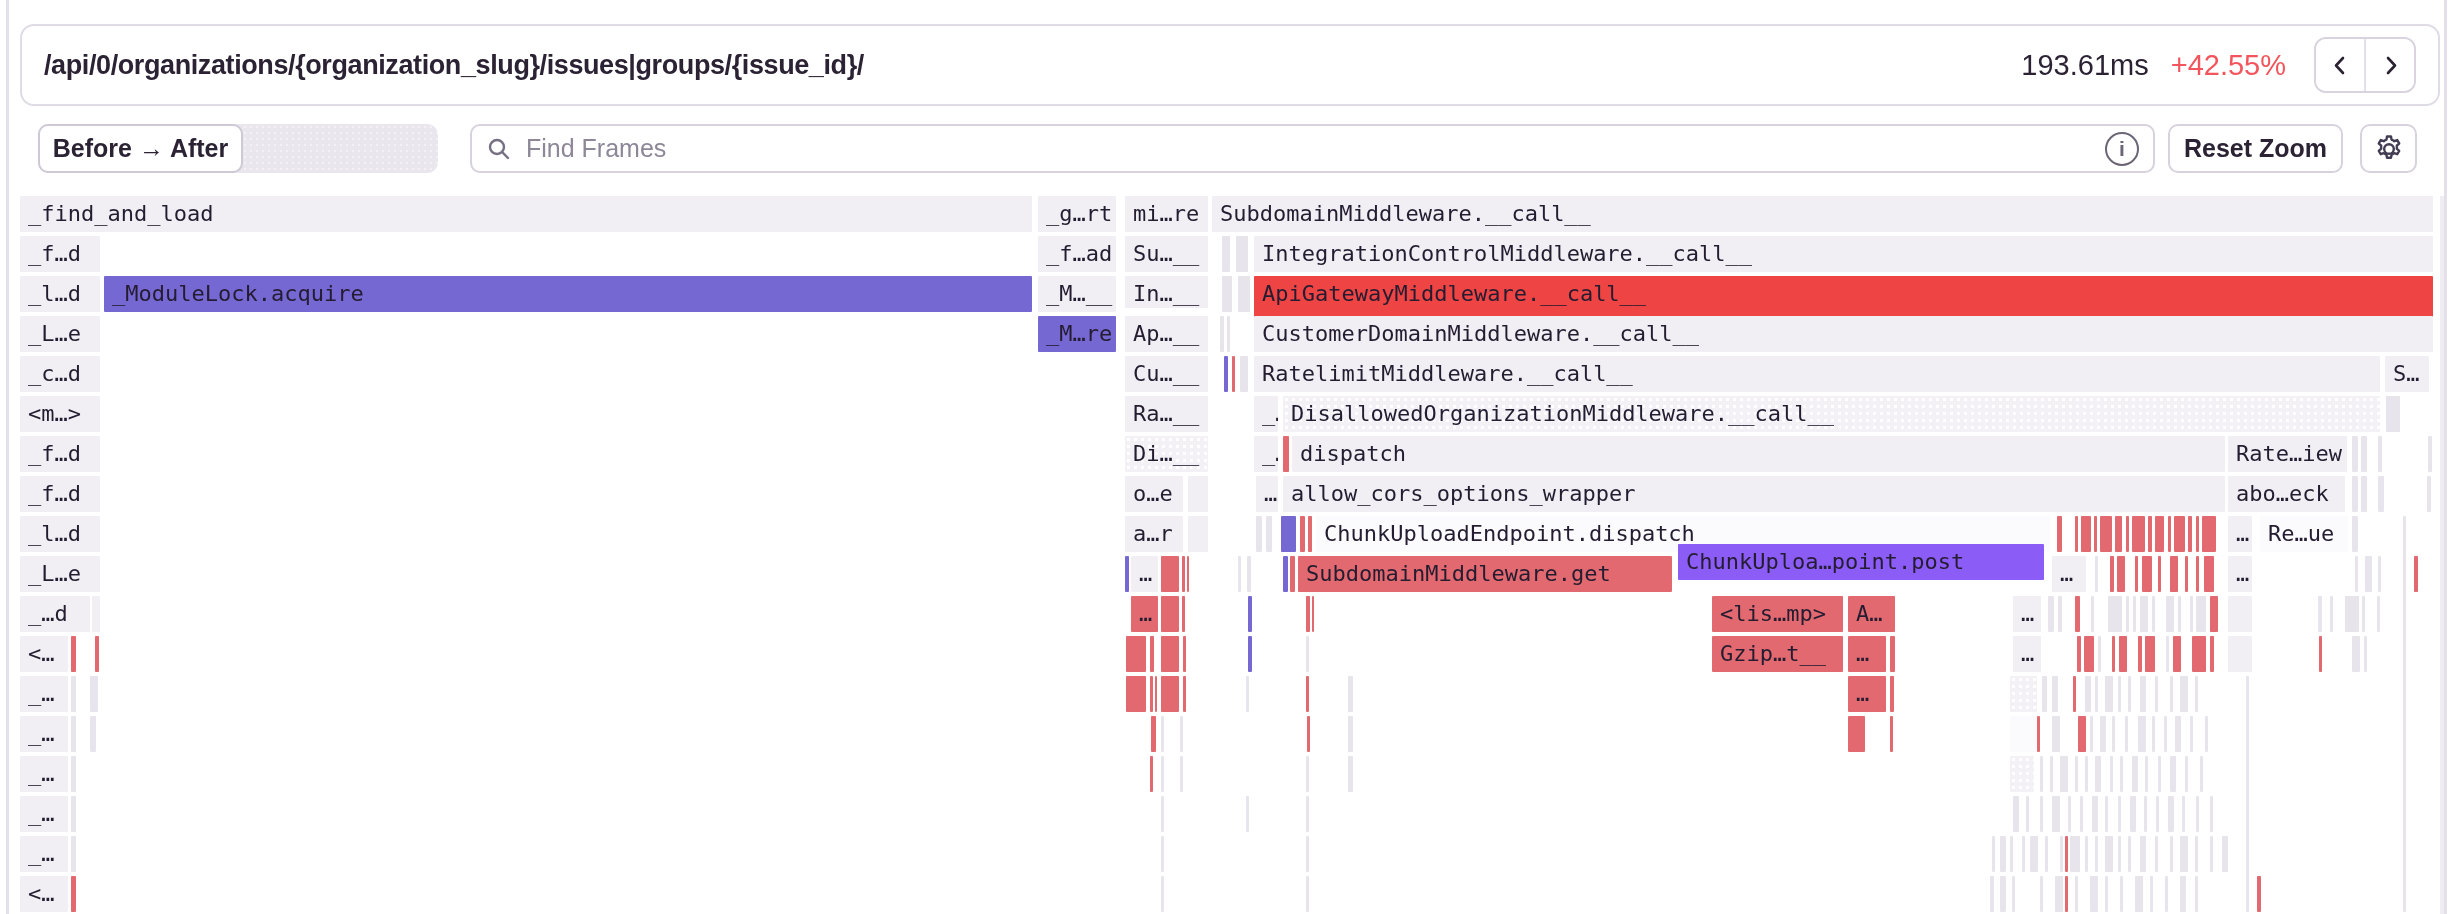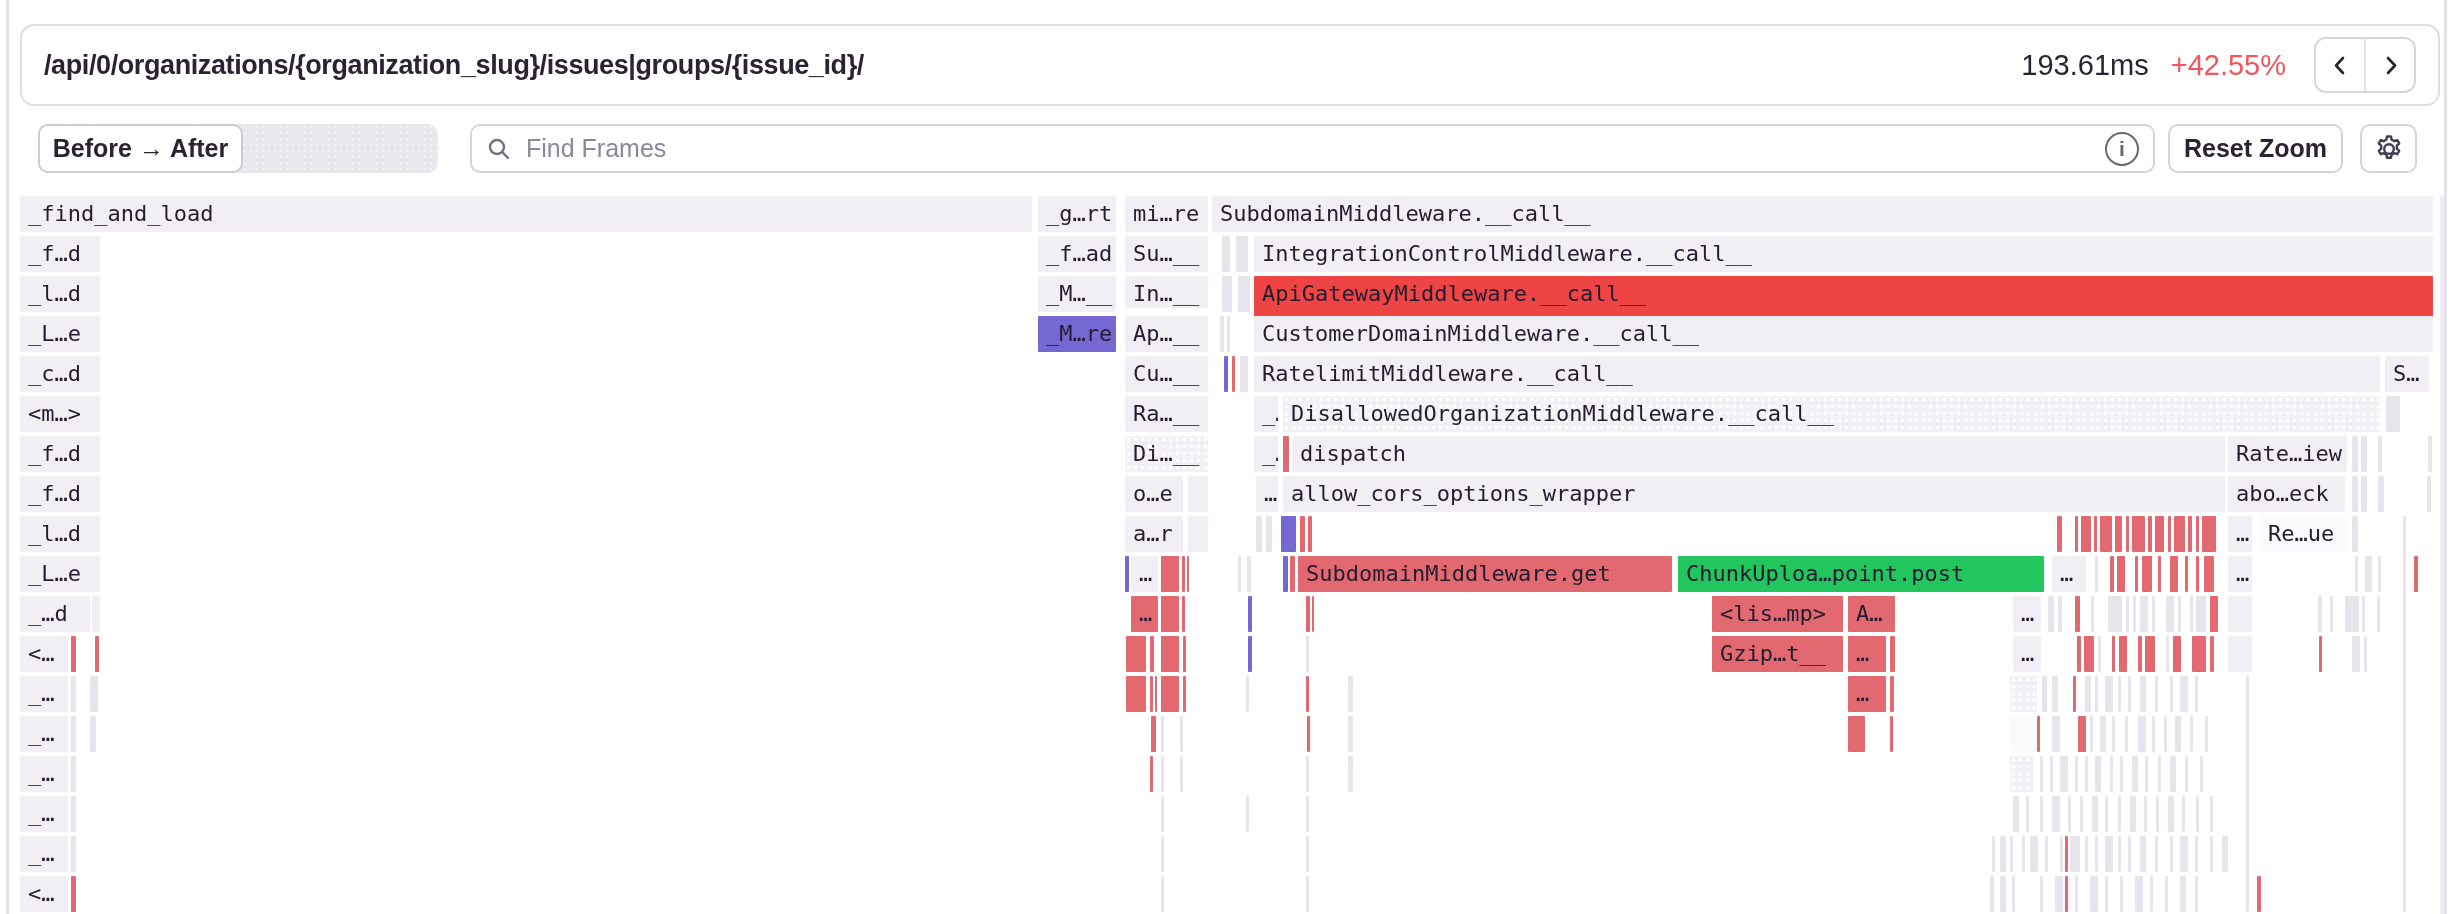--- a/index.html
+++ b/index.html
@@ -106,20 +106,21 @@
     <div class="f g lbl" title="_g…rt" style="left: 1038px; top: 196px; width: 78px; height: 36px; background-color: rgb(241, 239, 243);">_g…rt</div>
     <div class="f g lbl" title="mi…re" style="left: 1125px; top: 196px; width: 83px; height: 36px; background-color: rgb(241, 239, 243);">mi…re</div>
     <div class="f g lbl" title="SubdomainMiddleware.__call__" style="left: 1212px; top: 196px; width: 1221px; height: 36px; background-color: rgb(241, 239, 243);">SubdomainMiddleware.__call__</div>
     <div class="f g lbl" title="_f…d" style="left: 20px; top: 236px; width: 80px; height: 36px; background-color: rgb(241, 239, 243);">_f…d</div>
     <div class="f g lbl" title="_f…ad" style="left: 1038px; top: 236px; width: 78px; height: 36px; background-color: rgb(241, 239, 243);">_f…ad</div>
     <div class="f g lbl" title="Su…__" style="left: 1125px; top: 236px; width: 83px; height: 36px; background-color: rgb(241, 239, 243);">Su…__</div>
     <div class="f s" style="left: 1222px; top: 236px; width: 8px; height: 36px; background-color: rgb(231, 228, 236);"></div>
     <div class="f s" style="left: 1236px; top: 236px; width: 12px; height: 36px; background-color: rgb(231, 228, 236);"></div>
     <div class="f g lbl" title="IntegrationControlMiddleware.__call__" style="left: 1254px; top: 236px; width: 1179px; height: 36px; background-color: rgb(241, 239, 243);">IntegrationControlMiddleware.__call__</div>
     <div class="f g lbl" title="_l…d" style="left: 20px; top: 276px; width: 80px; height: 36px; background-color: rgb(241, 239, 243);">_l…d</div>
+    <div class="f p lbl" title="_ModuleLock.acquire" style="left: 104px; top: 276px; width: 928px; height: 36px; background-color: rgb(117, 104, 210);">_ModuleLock.acquire</div>
     <div class="f g lbl" title="_M…__" style="left: 1038px; top: 276px; width: 78px; height: 36px; background-color: rgb(241, 239, 243);">_M…__</div>
     <div class="f g lbl" title="In…__" style="left: 1125px; top: 276px; width: 83px; height: 32px; background-color: rgb(241, 239, 243);">In…__</div>
     <div class="f s" style="left: 1222px; top: 276px; width: 10px; height: 36px; background-color: rgb(231, 228, 236);"></div>
     <div class="f s" style="left: 1238px; top: 276px; width: 12px; height: 36px; background-color: rgb(231, 228, 236);"></div>
     <div class="f g lbl" title="ApiGatewayMiddleware.__call__" style="left: 1254px; top: 276px; width: 1179px; height: 48px; background-color: #ef4444;">ApiGatewayMiddleware.__call__</div>
     <div class="f g lbl" title="_L…e" style="left: 20px; top: 316px; width: 80px; height: 36px; background-color: rgb(241, 239, 243);">_L…e</div>
     <div class="f p lbl" title="_M…re" style="left: 1038px; top: 316px; width: 78px; height: 36px; background-color: rgb(117, 104, 210);">_M…re</div>
     <div class="f g lbl" title="Ap…__" style="left: 1125px; top: 316px; width: 83px; height: 36px; background-color: rgb(241, 239, 243);">Ap…__</div>
     <div class="f s" style="left: 1220px; top: 316px; width: 4px; height: 36px; background-color: rgb(231, 228, 236);"></div>
     <div class="f s" style="left: 1227px; top: 316px; width: 3px; height: 36px; background-color: rgb(231, 228, 236);"></div>
@@ -157,20 +158,21 @@
     <div class="f s" style="left: 2378px; top: 476px; width: 6px; height: 36px; background-color: rgb(231, 228, 236);"></div>
     <div class="f s" style="left: 2427px; top: 476px; width: 4px; height: 36px; background-color: rgb(231, 228, 236);"></div>
     <div class="f g lbl" title="_l…d" style="left: 20px; top: 516px; width: 80px; height: 36px; background-color: rgb(241, 239, 243);">_l…d</div>
     <div class="f g lbl" title="a…r" style="left: 1125px; top: 516px; width: 58px; height: 36px; background-color: rgb(241, 239, 243);">a…r</div>
     <div class="f g" style="left: 1188px; top: 516px; width: 20px; height: 36px; background-color: rgb(241, 239, 243);"></div>
     <div class="f s" style="left: 1256px; top: 516px; width: 6px; height: 36px; background-color: rgb(231, 228, 236);"></div>
     <div class="f s" style="left: 1266px; top: 516px; width: 6px; height: 36px; background-color: rgb(231, 228, 236);"></div>
     <div class="f p" style="left: 1281px; top: 516px; width: 15px; height: 36px; background-color: rgb(117, 104, 210);"></div>
     <div class="f r" style="left: 1300px; top: 516px; width: 5px; height: 36px; background-color: rgb(226, 105, 111);"></div>
     <div class="f r" style="left: 1308px; top: 516px; width: 4px; height: 36px; background-color: rgb(226, 105, 111);"></div>
+    <div class="f w lbl" title="ChunkUploadEndpoint.dispatch" style="left: 1316px; top: 516px; width: 734px; height: 36px; background-color: rgb(251, 250, 252);">ChunkUploadEndpoint.dispatch</div>
     <div class="f r" style="left: 2057px; top: 516px; width: 5px; height: 36px; background-color: rgb(226, 105, 111);"></div>
     <div class="f r" style="left: 2075px; top: 516px; width: 3px; height: 36px; background-color: rgb(226, 105, 111);"></div>
     <div class="f r" style="left: 2081px; top: 516px; width: 10px; height: 36px; background-color: rgb(226, 105, 111);"></div>
     <div class="f r" style="left: 2094px; top: 516px; width: 3px; height: 36px; background-color: rgb(226, 105, 111);"></div>
     <div class="f r" style="left: 2100px; top: 516px; width: 12px; height: 36px; background-color: rgb(226, 105, 111);"></div>
     <div class="f r" style="left: 2115px; top: 516px; width: 7px; height: 36px; background-color: rgb(226, 105, 111);"></div>
     <div class="f r" style="left: 2126px; top: 516px; width: 3px; height: 36px; background-color: rgb(226, 105, 111);"></div>
     <div class="f r" style="left: 2132px; top: 516px; width: 13px; height: 36px; background-color: rgb(226, 105, 111);"></div>
     <div class="f r" style="left: 2148px; top: 516px; width: 4px; height: 36px; background-color: rgb(226, 105, 111);"></div>
     <div class="f r" style="left: 2155px; top: 516px; width: 9px; height: 36px; background-color: rgb(226, 105, 111);"></div>
@@ -186,21 +188,21 @@
     <div class="f p" style="left: 1125px; top: 556px; width: 4px; height: 36px; background-color: rgb(117, 104, 210);"></div>
     <div class="f g lbl" title="…" style="left: 1131px; top: 556px; width: 27px; height: 36px; background-color: rgb(241, 239, 243);">…</div>
     <div class="f r" style="left: 1161px; top: 556px; width: 18px; height: 36px; background-color: rgb(226, 105, 111);"></div>
     <div class="f r" style="left: 1182px; top: 556px; width: 3px; height: 36px; background-color: rgb(226, 105, 111);"></div>
     <div class="f r" style="left: 1187px; top: 556px; width: 2px; height: 36px; background-color: rgb(226, 105, 111);"></div>
     <div class="f s" style="left: 1238px; top: 556px; width: 3px; height: 36px; background-color: rgb(231, 228, 236);"></div>
     <div class="f s" style="left: 1247px; top: 556px; width: 4px; height: 36px; background-color: rgb(231, 228, 236);"></div>
     <div class="f p" style="left: 1283px; top: 556px; width: 5px; height: 36px; background-color: rgb(117, 104, 210);"></div>
     <div class="f r" style="left: 1290px; top: 556px; width: 5px; height: 36px; background-color: rgb(226, 105, 111);"></div>
     <div class="f r lbl" title="ChunkUploadEndpoint.get" style="left: 1298px; top: 556px; width: 374px; height: 36px; background-color: rgb(226, 105, 111);">SubdomainMiddleware.get</div>
-    <div class="f r lbl" title="ChunkUploa…point.post" style="left: 1678px; top: 556px; width: 366px; height: 36px; background-color: #22c55e;">ChunkUploa…point.post</div>
+    <div class="f r lbl" title="ChunkUploa…point.post" style="left: 1678px; top: 544px; width: 366px; height: 36px; background-color: #8b5cf6;">ChunkUploa…point.post</div>
     <div class="f g lbl" title="…" style="left: 2052px; top: 556px; width: 34px; height: 36px; background-color: rgb(241, 239, 243);">…</div>
     <div class="f s" style="left: 2095px; top: 556px; width: 3px; height: 36px; background-color: rgb(231, 228, 236);"></div>
     <div class="f r" style="left: 2110px; top: 556px; width: 4px; height: 36px; background-color: rgb(226, 105, 111);"></div>
     <div class="f r" style="left: 2117px; top: 556px; width: 8px; height: 36px; background-color: rgb(226, 105, 111);"></div>
     <div class="f r" style="left: 2135px; top: 556px; width: 3px; height: 36px; background-color: rgb(226, 105, 111);"></div>
     <div class="f r" style="left: 2142px; top: 556px; width: 10px; height: 36px; background-color: rgb(226, 105, 111);"></div>
     <div class="f r" style="left: 2158px; top: 556px; width: 3px; height: 36px; background-color: rgb(226, 105, 111);"></div>
     <div class="f r" style="left: 2170px; top: 556px; width: 8px; height: 36px; background-color: rgb(226, 105, 111);"></div>
     <div class="f r" style="left: 2185px; top: 556px; width: 3px; height: 36px; background-color: rgb(226, 105, 111);"></div>
     <div class="f r" style="left: 2196px; top: 556px; width: 3px; height: 36px; background-color: rgb(226, 105, 111);"></div>

